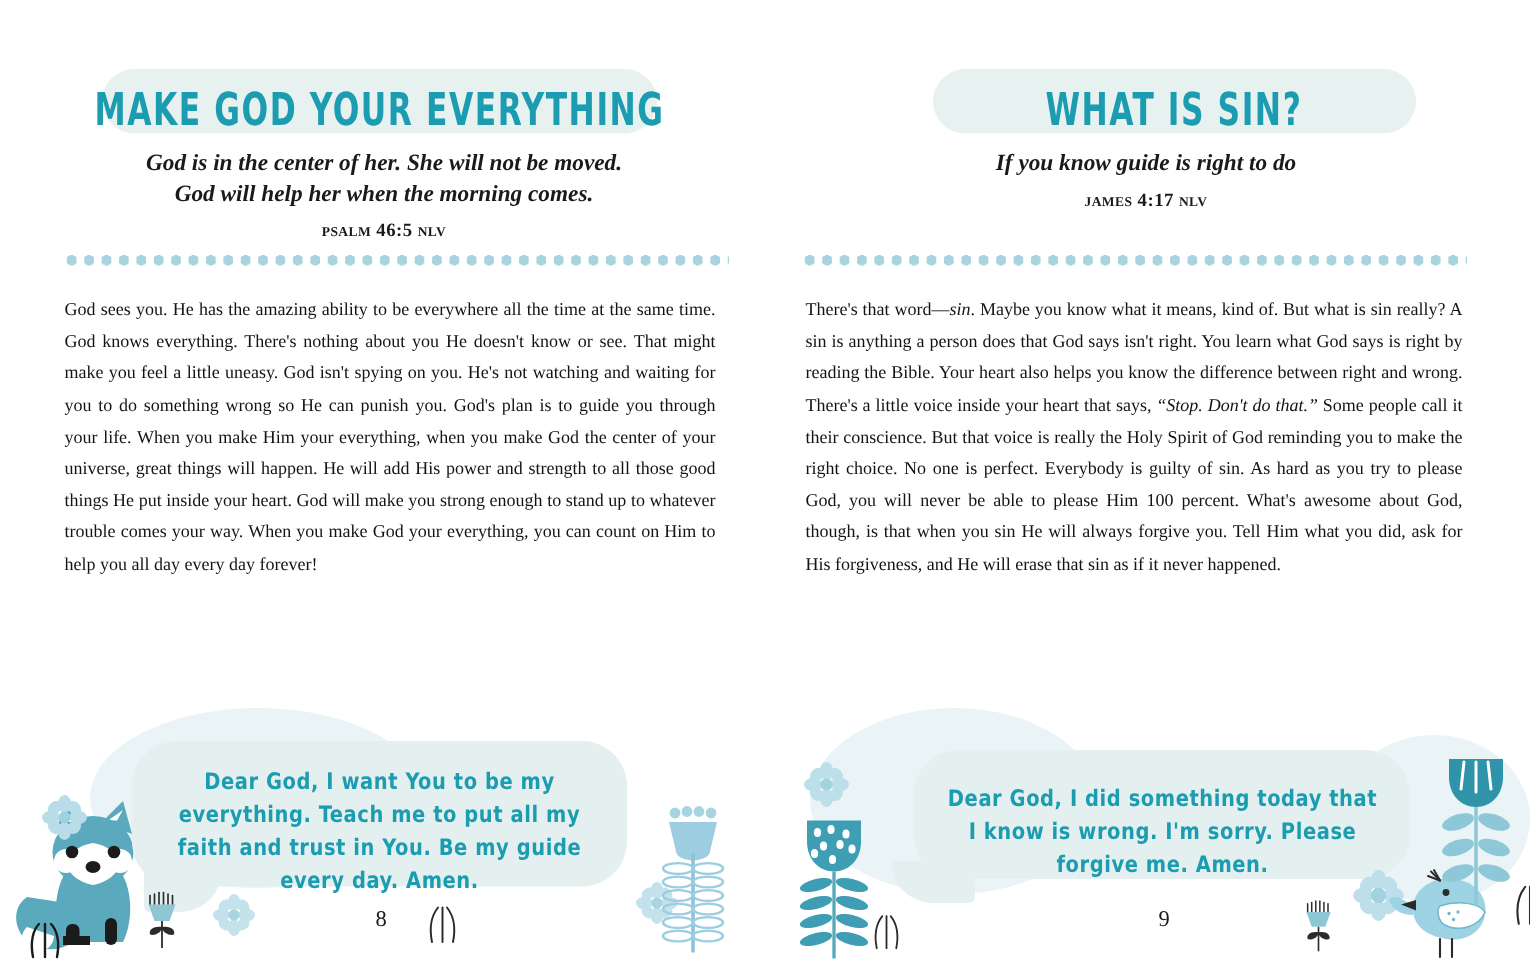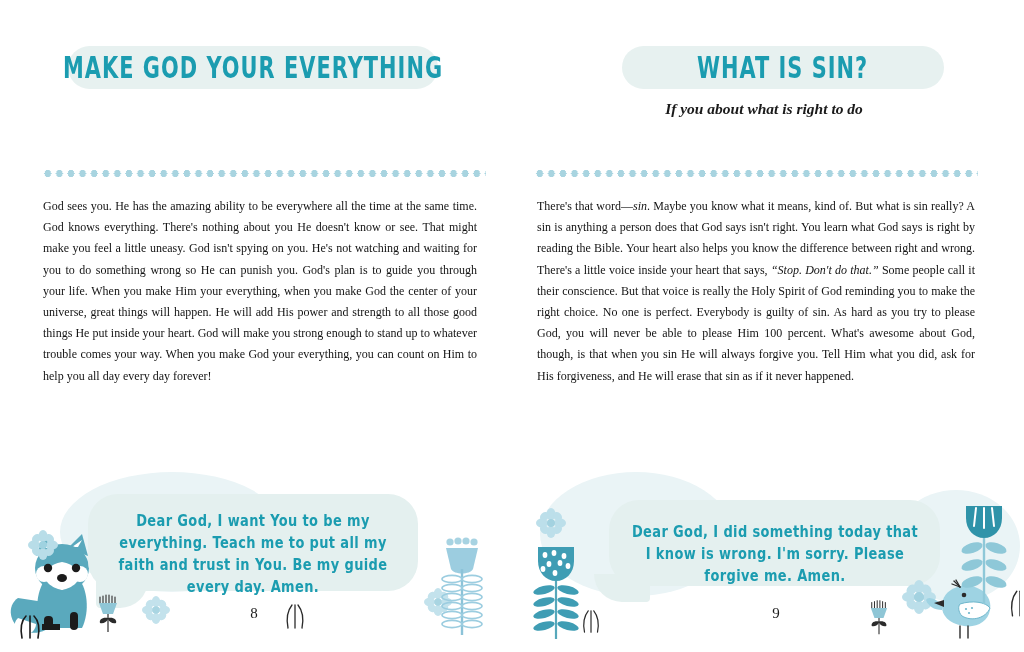--- a/index.html
+++ b/index.html
@@ -32,21 +32,21 @@
   .page-right { left: 508px; }
 
   
   .title-pill {
     position: absolute;
     top: 46px;
     height: 43px;
     background: #e7f1f0;
     border-radius: 24px;
     display: flex;
-    align-items: center;
+    align-items: flex-end;
     justify-content: center;
   }
   .page-left .title-pill  { left: 68px;  right: 74px; }
   .page-right .title-pill { left: 114px; right: 76px; }
 
   .title-text {
     font-family: "DejaVu Sans Condensed", "Liberation Sans Narrow", "Liberation Sans", sans-serif;
     font-weight: 700;
     font-size: 27px;
     letter-spacing: 1.2px;
@@ -175,20 +175,25 @@
     <div class="deco" style="left:54px; top:470px; width:230px; height:130px;">
       <svg width="230" height="130" viewBox="0 0 230 130">
         <ellipse cx="118" cy="62" rx="112" ry="60" fill="#eaf4f6"></ellipse>
       </svg>
     </div>
 
     <div class="title-pill">
       <span class="title-text">Make God Your Everything</span>
     </div>
 
+    <div class="verse">
+      <span>God is in the center of her. She will not be moved.</span><br>
+      <span>God will help her when the morning comes.</span>
+      <span class="verse-ref"><span class="bk">Psalm</span> <span>46:5 nlv</span></span>
+    </div>
 
     <div class="divider"></div>
 
     <div class="body-copy">God sees you. He has the amazing ability to be everywhere all the time at the same time. God knows everything. There's nothing about you He doesn't know or see. That might make you feel a little uneasy. God isn't spying on you. He's not watching and waiting for you to do something wrong so He can punish you. God's plan is to guide you through your life. When you make Him your everything, when you make God the center of your universe, great things will happen. He will add His power and strength to all those good things He put inside your heart. God will make you strong enough to stand up to whatever trouble comes your way. When you make God your everything, you can count on Him to help you all day every day forever!</div>
 
     <div class="deco" style="left:8px; top:520px; width:108px; height:122px;">
       <svg width="108" height="122" viewBox="0 0 108 122">
 
         <path d="M10 78 C-2 86 2 104 14 110 C26 116 40 112 46 102 L36 82 Z" fill="#5aa9bd"></path>
         <path d="M10 98 C4 104 6 112 14 114 C22 116 28 110 28 104 Z" fill="#ffffff"></path>
@@ -343,21 +348,22 @@
       <svg width="135" height="120" viewBox="0 0 135 120">
         <ellipse cx="68" cy="60" rx="64" ry="56" fill="#eaf4f6"></ellipse>
       </svg>
     </div>
 
     <div class="title-pill">
       <span class="title-text">What Is Sin?</span>
     </div>
 
     <div class="verse">
-      <span>If you about what is right to do</span><br>
+      <span>If you know guide is right to do</span><br>
+      <span class="verse-ref"><span class="bk">James</span> <span>4:17 nlv</span></span>
     </div>
 
     <div class="divider"></div>
 
     <div class="body-copy">
       <span>There's that word—</span><i>sin</i><span>. Maybe you know what it means, kind of. But what is sin really? A sin is anything a person does that God says isn't right. You learn what God says is right by reading the Bible. Your heart also helps you know the difference between right and wrong. There's a little voice inside your heart that says, </span><i>“Stop. Don't do that.”</i><span> Some people call it their conscience. But that voice is really the Holy Spirit of God reminding you to make the right choice. No one is perfect. Everybody is guilty of sin. As hard as you try to please God, you will never be able to please Him 100 percent. What's awesome about God, though, is that when you sin He will always forgive you. Tell Him what you did, ask for His forgiveness, and He will erase that sin as if it never happened.</span>
     </div>
 
     <div class="deco" style="left:22px; top:545px; width:52px; height:96px;">
       <svg width="52" height="96" viewBox="0 0 52 96">

